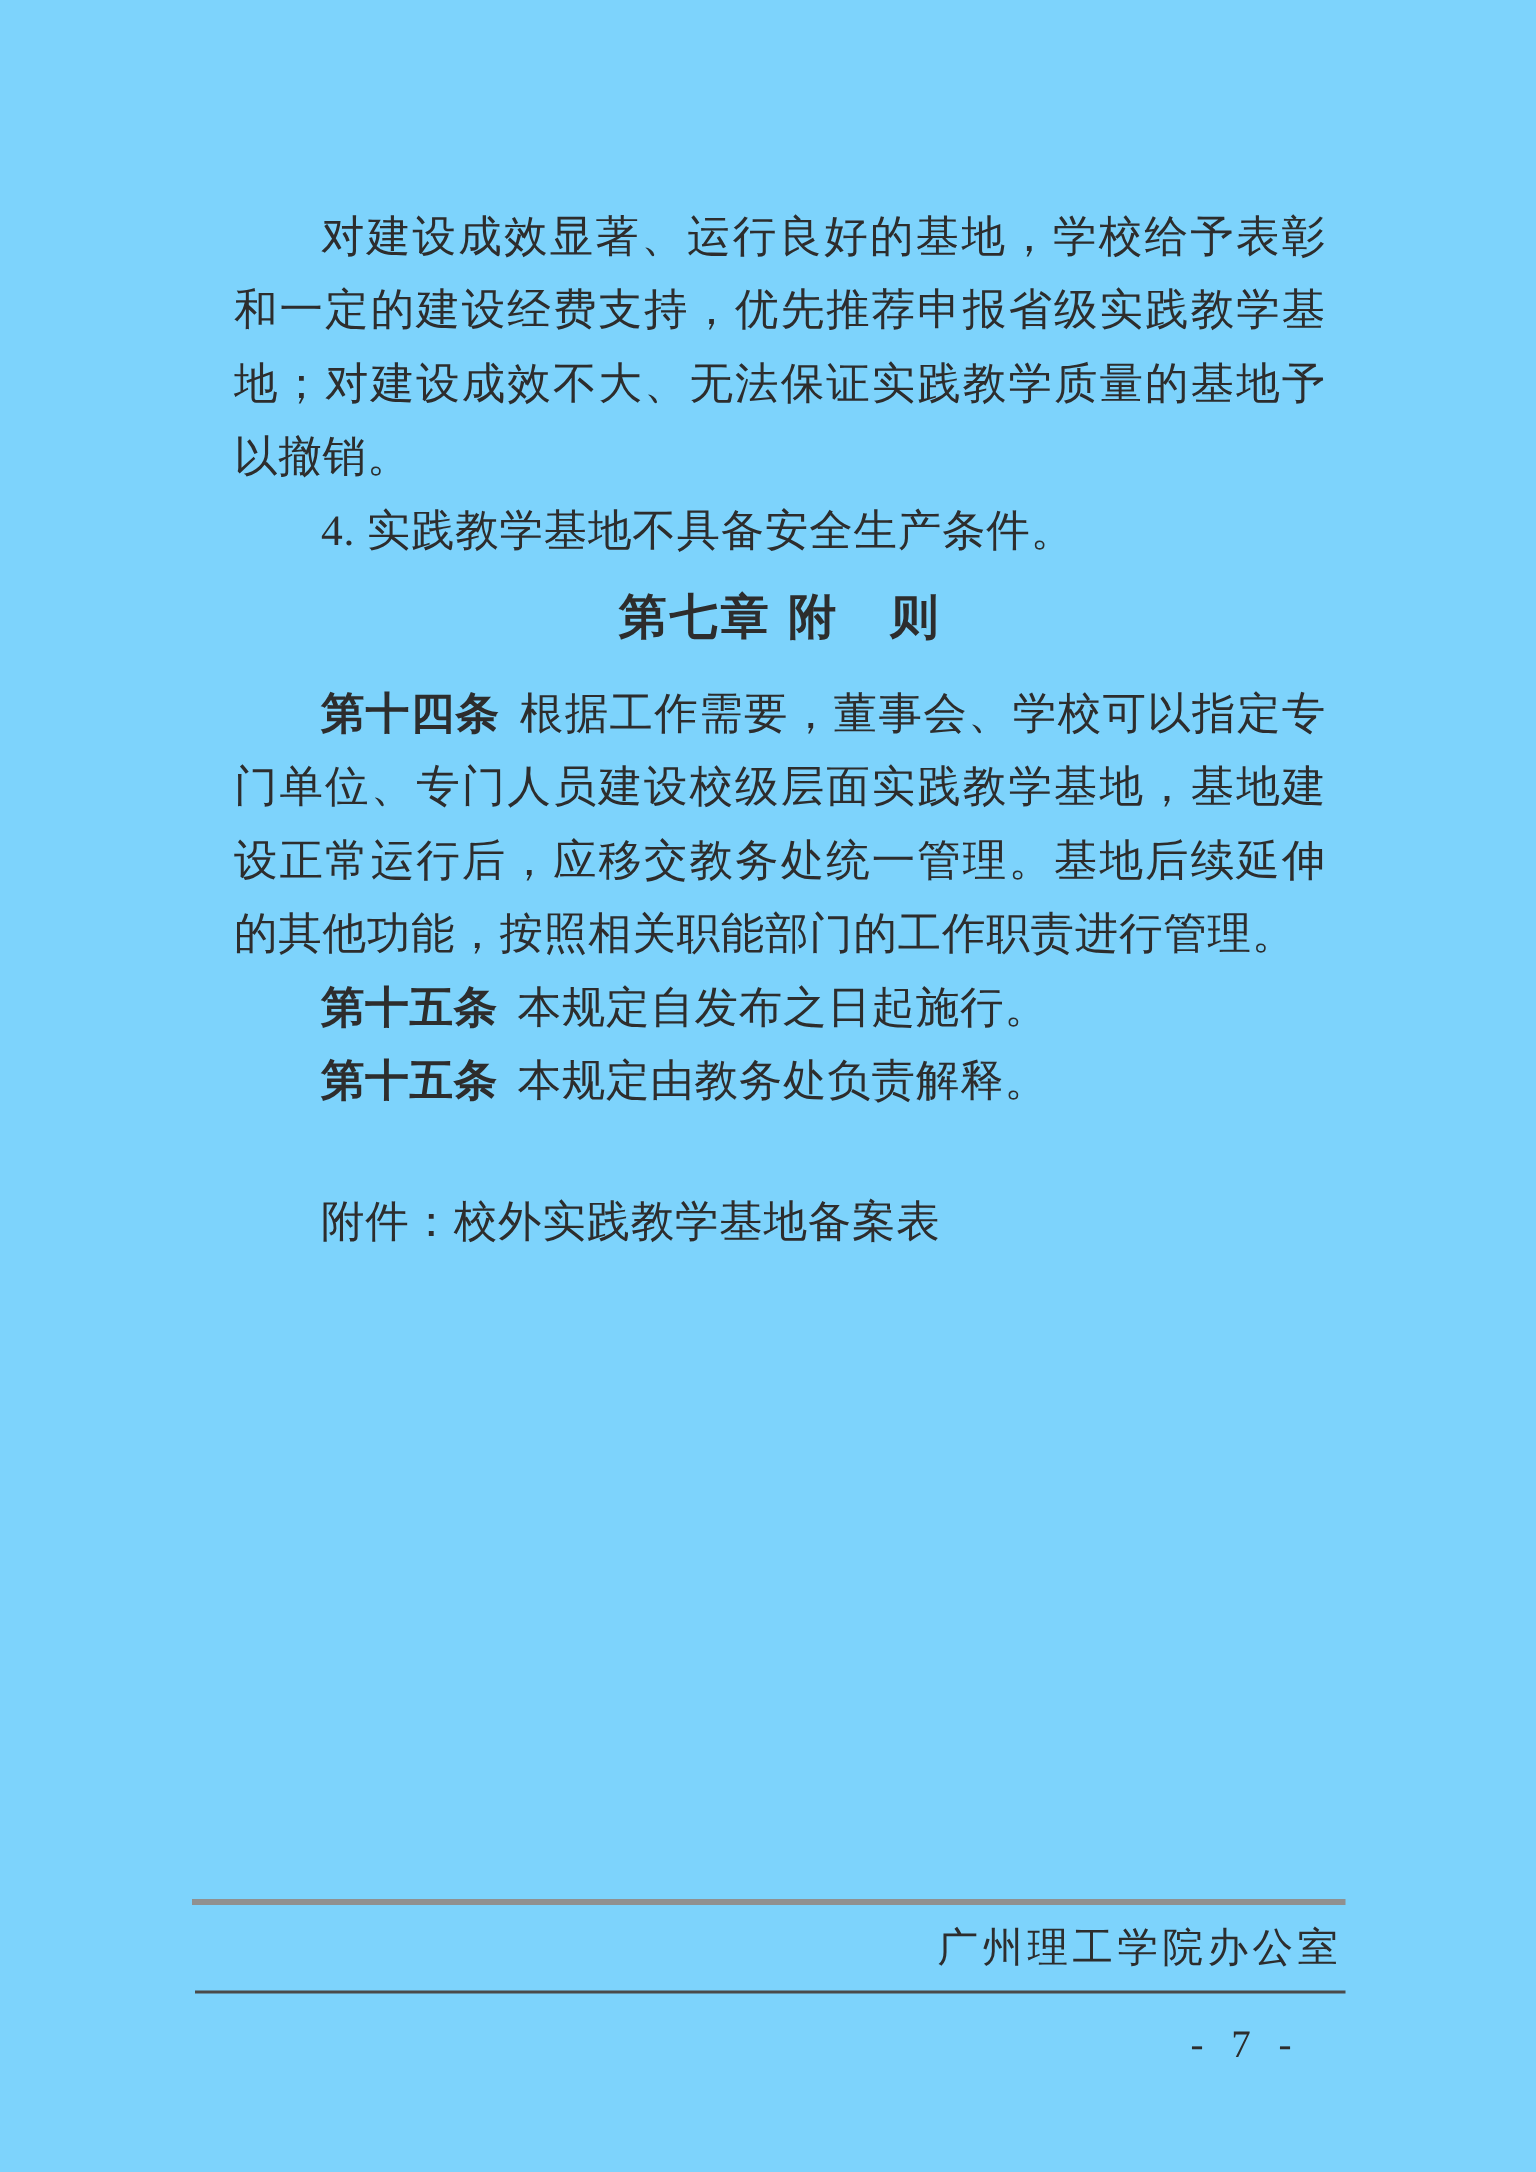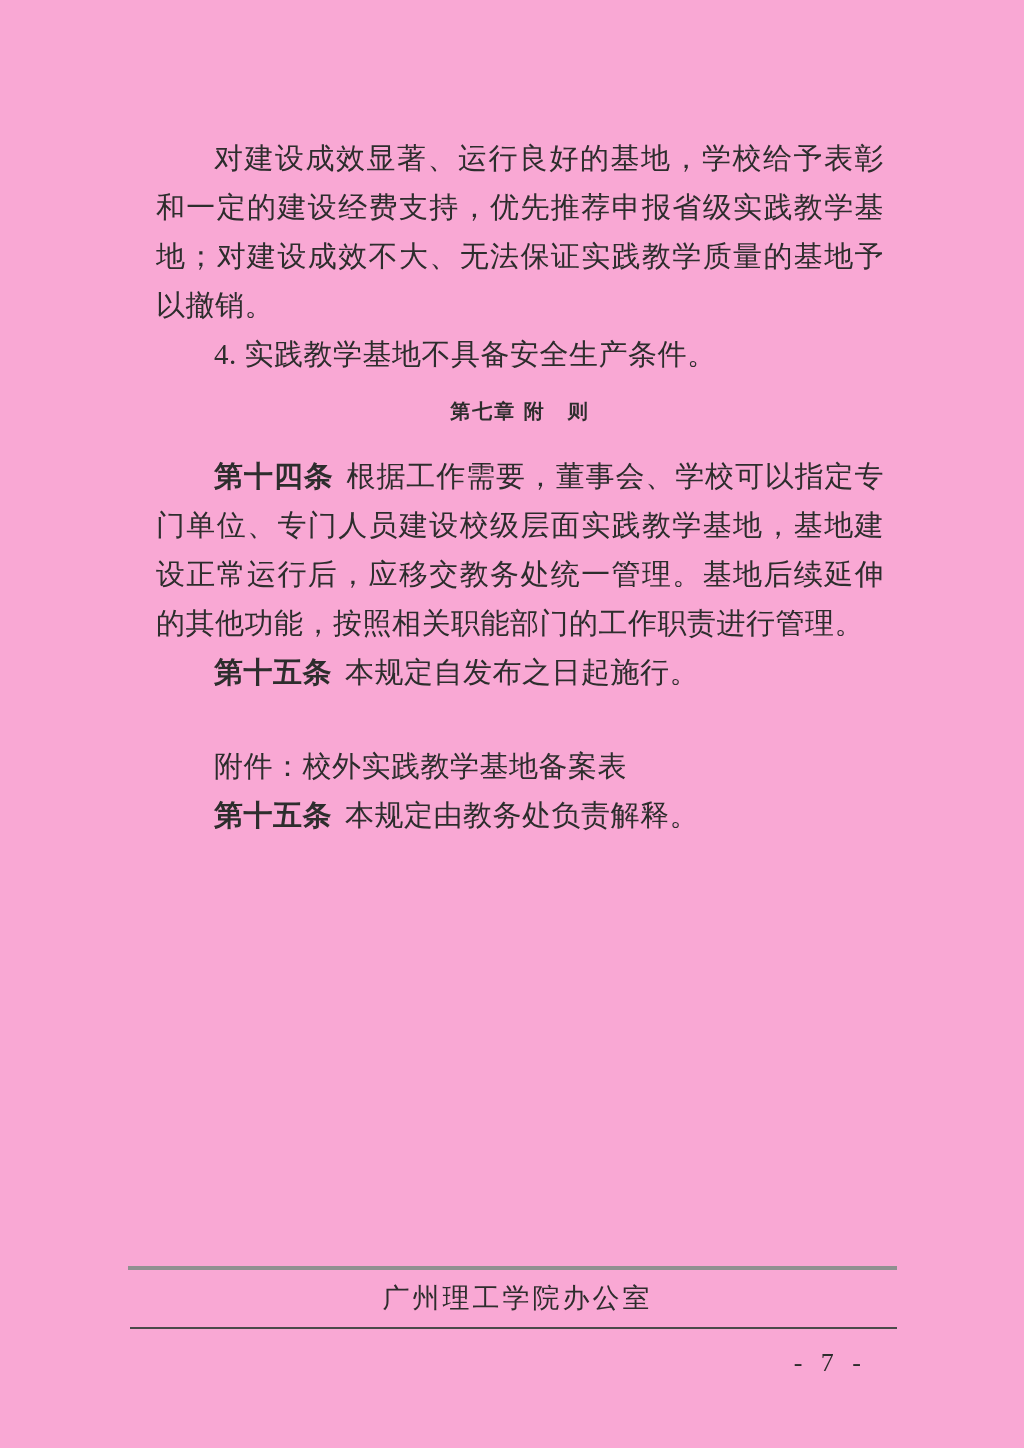--- a/index.html
+++ b/index.html
@@ -1,21 +1,21 @@
 <!DOCTYPE html>
 <html><head>
 <meta charset="utf-8">
 <style>
   html, body { margin: 0; padding: 0; background: #e8e8e8; }
   .page {
     position: relative;
     width: 1024px;
     height: 1448px;
     margin: 0 auto;
-    background: #f9a8d4;
+    background: #7dd3fc;
     color: #2d2d2d;
     font-family: "Liberation Serif", "DejaVu Serif", serif;
     overflow: hidden;
   }
   .doc-body {
     position: absolute;
     left: 156px;
     top: 134px;
     width: 728px;
   }
@@ -27,21 +27,21 @@
     text-align: justify;
     text-indent: 2em;
   }
   .article-lead {
     font-weight: bold;
     font-family: "Liberation Sans", "DejaVu Sans", sans-serif;
     margin-right: 0.45em;
   }
   .chapter-heading {
     margin: 8px 0 16px 0;
-    font-size: 20px;
+    font-size: 32px;
     line-height: 49px;
     font-weight: bold;
     font-family: "Liberation Sans", "DejaVu Sans", sans-serif;
     text-align: center;
     letter-spacing: 2px;
   }
   .attachment { margin-top: 45px; }
   .rule-thick {
     position: absolute;
     left: 128px;
@@ -49,21 +49,21 @@
     width: 769px;
     height: 4px;
     background: #909090;
   }
   .footer-row {
     position: absolute;
     left: 140px;
     top: 1282px;
     width: 755px;
     display: flex;
-    justify-content: center;
+    justify-content: flex-end;
     align-items: baseline;
     font-size: 27px;
     line-height: 32px;
     gap: 12px;
   }
   .footer-issuer { letter-spacing: 3px; }
   .footer-date { letter-spacing: 1px; }
   .rule-thin {
     position: absolute;
     left: 130px;
@@ -94,23 +94,23 @@
 
 
     <p class="para">4. 实践教学基地不具备安全生产条件。</p>
 
     <h2 class="chapter-heading">第七章 附　则</h2>
 
     <p class="para"><span class="article-lead">第十四条</span><span>根据工作需要，董事会、学校可以指定专门单位、专门人员建设校级层面实践教学基地，基地建设正常运行后，应移交教务处统一管理。基地后续延伸的其他功能，按照相关职能部门的工作职责进行管理。</span></p>
 
     <p class="para"><span class="article-lead">第十五条</span><span>本规定自发布之日起施行。</span></p>
 
+    <p class="para"><span class="article-lead">第十五条</span><span>本规定由教务处负责解释。</span></p>
+
     <p class="para attachment">附件：校外实践教学基地备案表</p>
-
-    <p class="para"><span class="article-lead">第十五条</span><span>本规定由教务处负责解释。</span></p>
 
   </div>
 
   <div class="rule-thick"></div>
 
   <div class="footer-row">
     <span class="footer-issuer">广州理工学院办公室</span>
   </div>
 
   <div class="rule-thin"></div>

